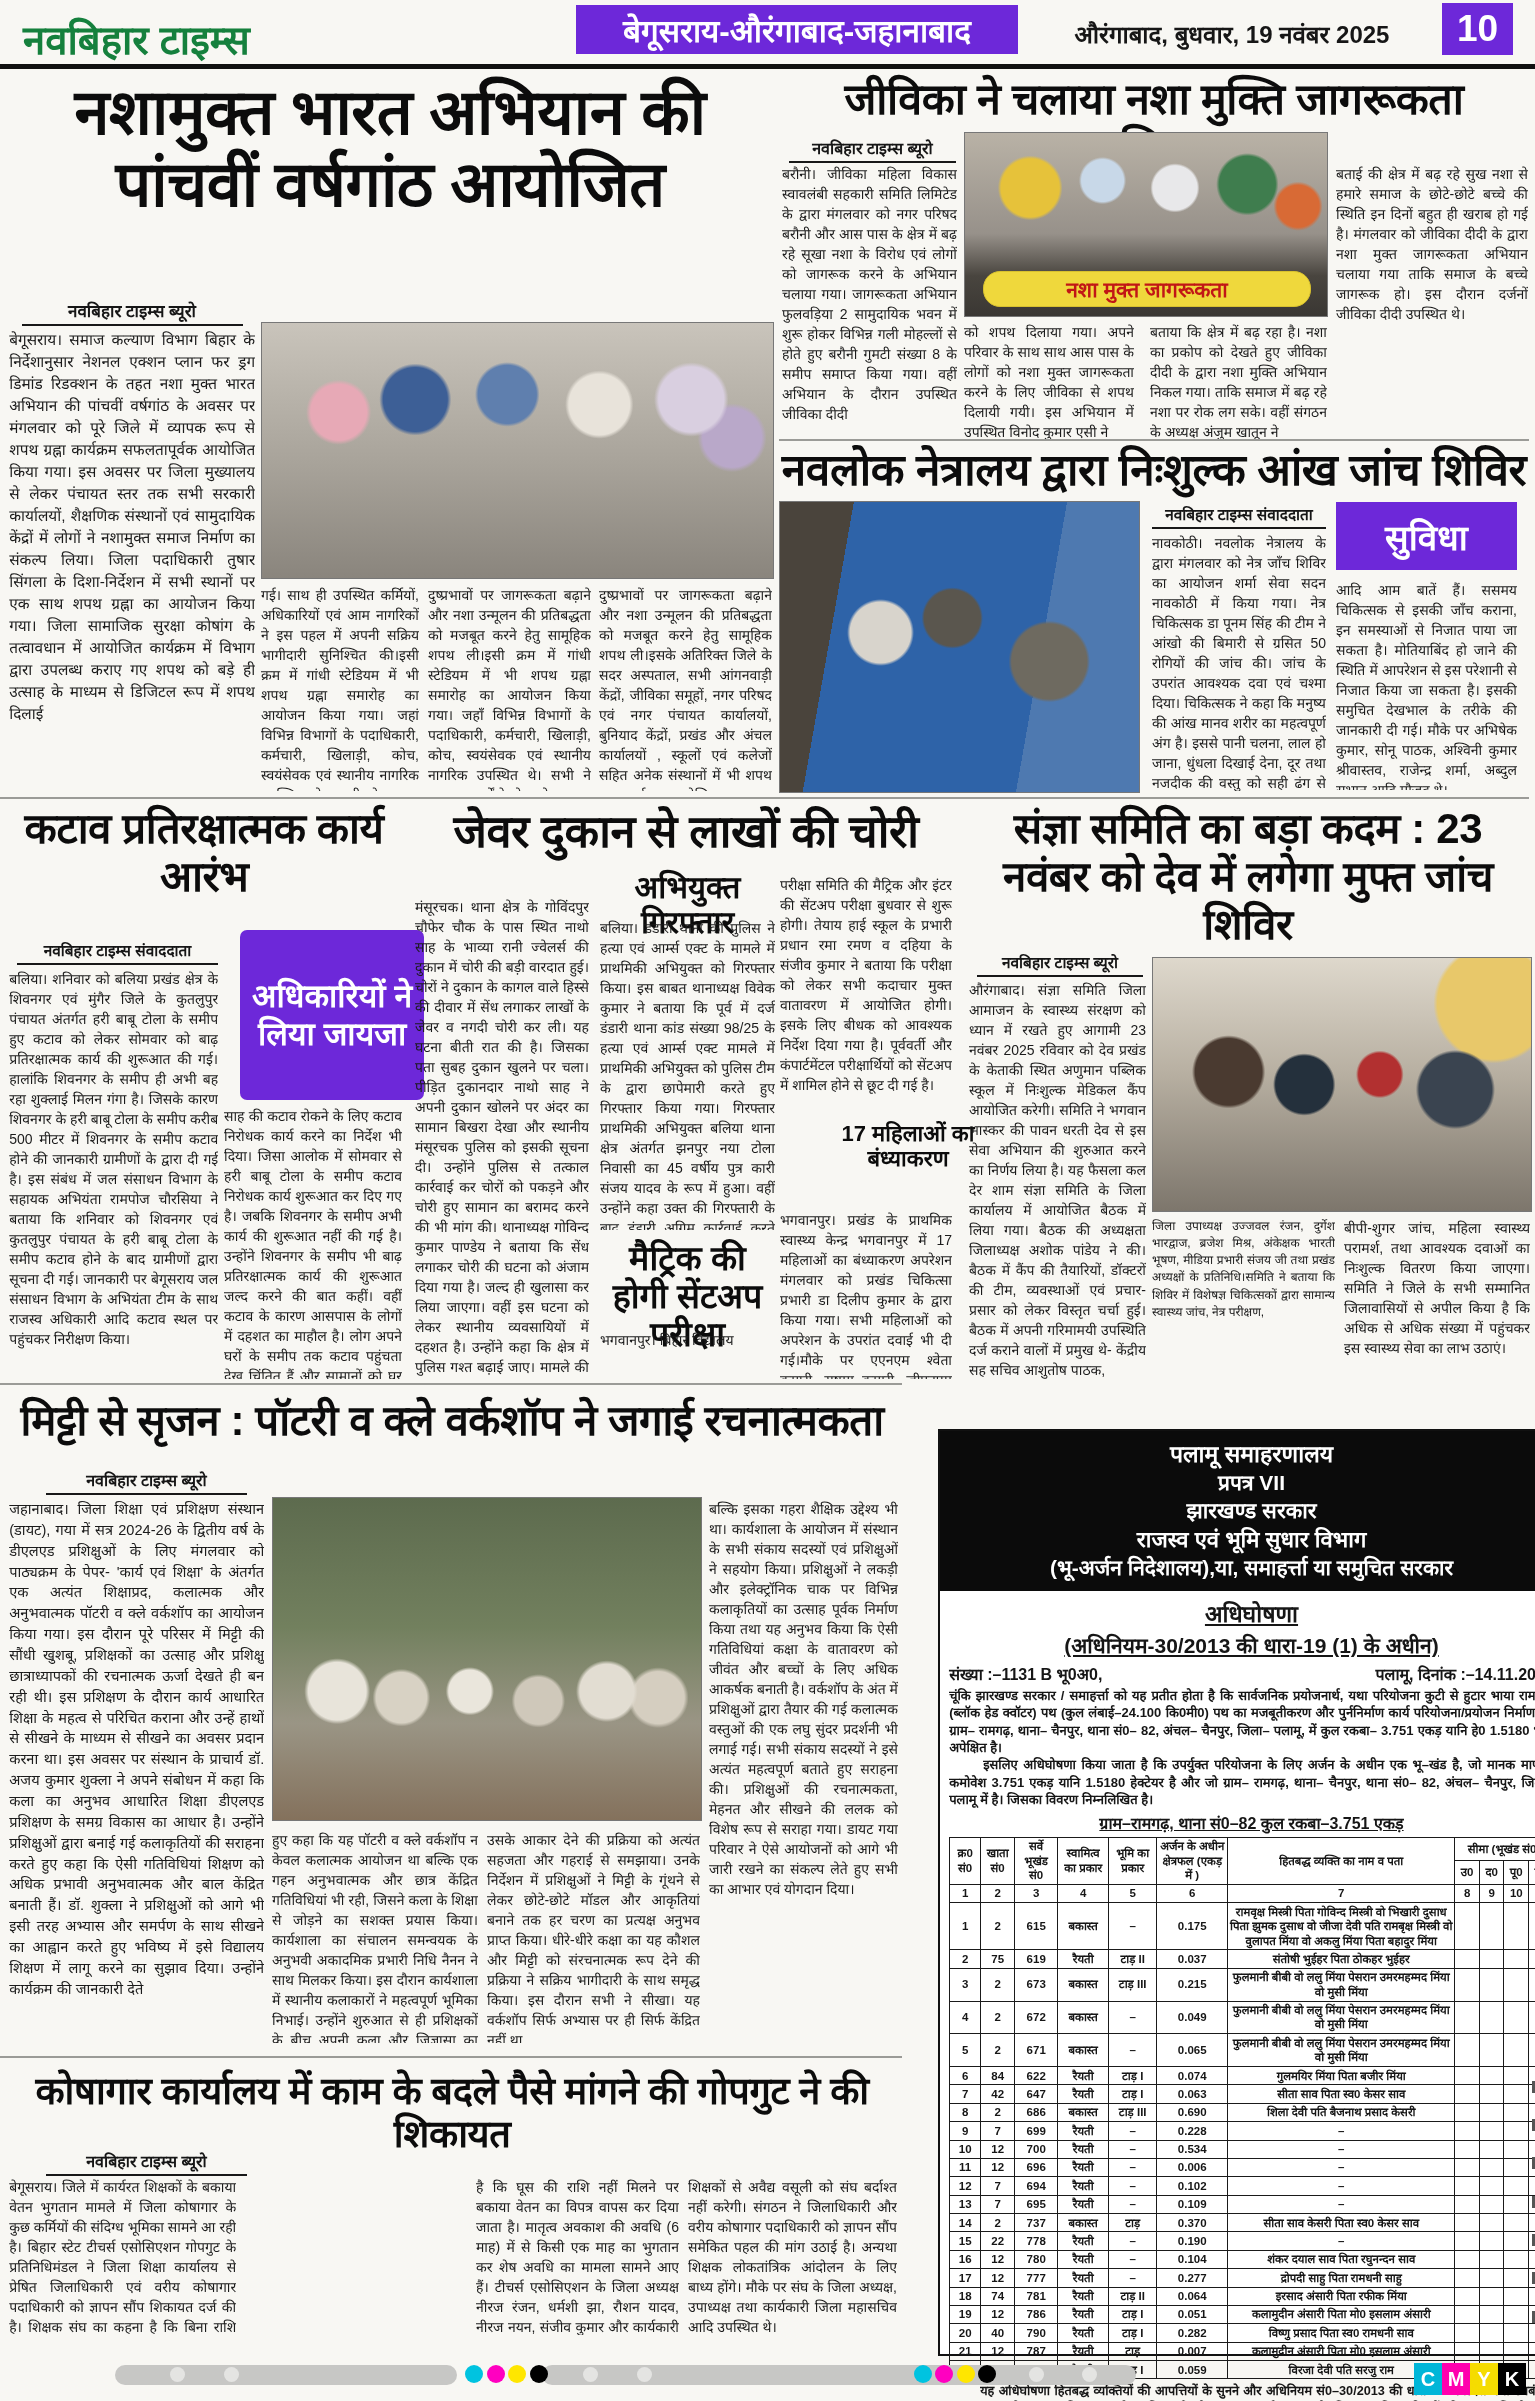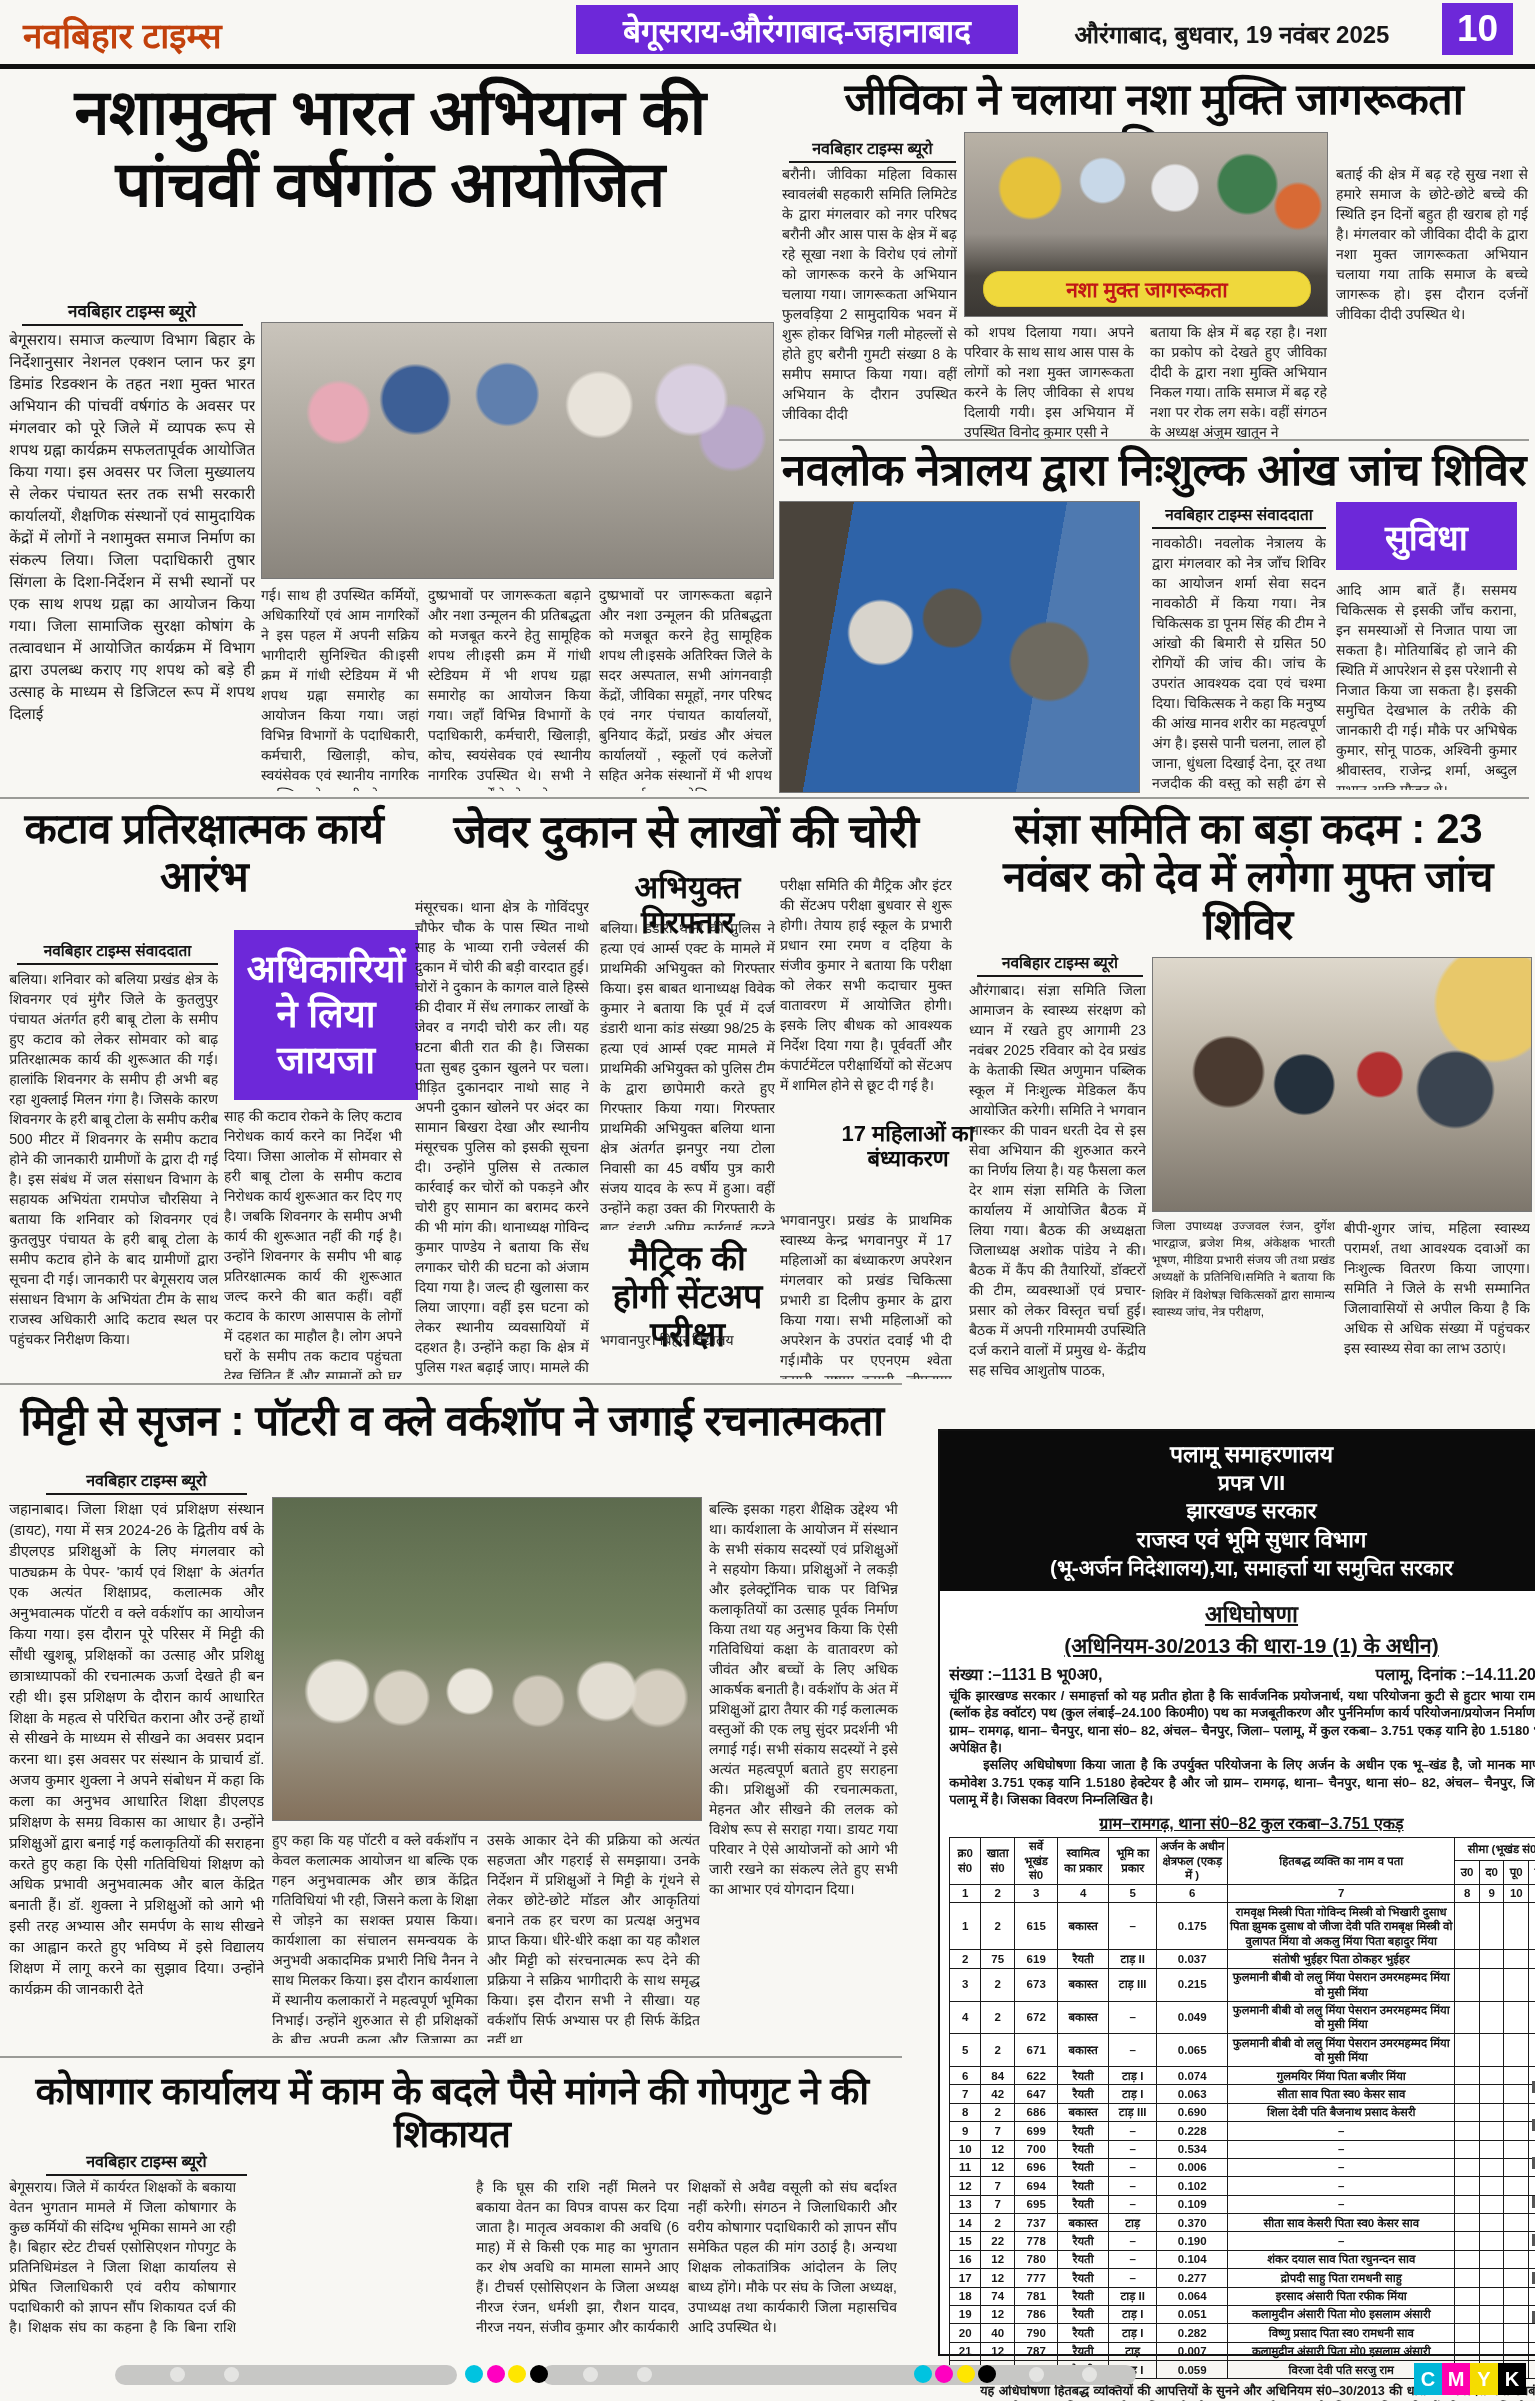--- a/index.html
+++ b/index.html
@@ -28,21 +28,21 @@
   .capsule{background:#c7c7c5;border-radius:10.7px;}
   .dot{border-radius:50%;position:absolute;}
   .cmykblk{width:28px;height:32px;display:flex;align-items:center;justify-content:center;
            color:#fff;font-weight:800;font-size:20px;}
 </style>
 </head>
 <body>
 
 <div id="page">
 
-  <div class="abs" style="left:23px;top:10.7px;font-size:35px;font-weight:800;color:#c2410c;text-align:right;">नवबिहार टाइम्स</div>
+  <div class="abs" style="left:23px;top:10.7px;font-size:40px;font-weight:800;color:#15803d;text-align:right;">नवबिहार टाइम्स</div>
   <div class="abs redbar" style="left:576px;top:4.6px;width:442px;height:49px;font-size:31.5px;">बेगूसराय-औरंगाबाद-जहानाबाद</div>
   <div class="abs" style="left:1036px;top:17px;width:392px;font-size:24px;font-weight:800;text-align:center;">औरंगाबाद, बुधवार, 19 नवंबर 2025</div>
   <div class="abs redbar" style="left:1442px;top:3.1px;width:71px;height:52px;font-size:37px;">10</div>
   <div class="abs rule" style="left:0;top:64px;width:1535px;height:5.4px;"></div>
 
   <div class="abs headline" style="left:6.1px;top:77px;width:768px;height:158px;font-size:63px;">नशामुक्त भारत अभियान की पांचवीं वर्षगांठ आयोजित</div>
   <div class="abs byline" style="left:21.5px;top:299px;width:221px;">नवबिहार टाइम्स ब्यूरो</div>
   <div class="abs body" style="left:9.2px;top:329px;width:246px;height:462px;font-size:15.4px;">बेगूसराय। समाज कल्याण विभाग बिहार के निर्देशानुसार नेशनल एक्शन प्लान फर ड्रग डिमांड रिडक्शन के तहत नशा मुक्त भारत अभियान की पांचवीं वर्षगांठ के अवसर पर मंगलवार को पूरे जिले में व्यापक रूप से शपथ ग्रह्ना कार्यक्रम सफलतापूर्वक आयोजित किया गया। इस अवसर पर जिला मुख्यालय से लेकर पंचायत स्तर तक सभी सरकारी कार्यालयों, शैक्षणिक संस्थानों एवं सामुदायिक केंद्रों में लोगों ने नशामुक्त समाज निर्माण का संकल्प लिया। जिला पदाधिकारी तुषार सिंगला के दिशा-निर्देशन में सभी स्थानों पर एक साथ शपथ ग्रह्ना का आयोजन किया गया। जिला सामाजिक सुरक्षा कोषांग के तत्वावधान में आयोजित कार्यक्रम में विभाग द्वारा उपलब्ध कराए गए शपथ को बड़े ही उत्साह के माध्यम से डिजिटल रूप में शपथ दिलाई</div>
   <div class="abs photo" style="left:261px;top:322px;width:511px;height:255px;
        background:
@@ -86,21 +86,21 @@
         linear-gradient(100deg,#4a443c 0 18%, #2e63a8 18% 70%, #4e79b0 70% 100%);"></div>
   <div class="abs byline" style="left:1152px;top:504px;width:174px;font-size:15.4px;">नवबिहार टाइम्स संवाददाता</div>
   <div class="abs body" style="left:1152px;top:533px;width:174px;height:258px;font-size:14px;">नावकोठी। नवलोक नेत्रालय के द्वारा मंगलवार को नेत्र जाँच शिविर का आयोजन शर्मा सेवा सदन नावकोठी में किया गया। नेत्र चिकित्सक डा पूनम सिंह की टीम ने आंखो की बिमारी से ग्रसित 50 रोगियों की जांच की। जांच के उपरांत आवश्यक दवा एवं चश्मा दिया। चिकित्सक ने कहा कि मनुष्य की आंख मानव शरीर का महत्वपूर्ण अंग है। इससे पानी चलना, लाल हो जाना, धुंधला दिखाई देना, दूर तथा नजदीक की वस्तु को सही ढंग से नहीं देख पाना</div>
   <div class="abs redbar" style="left:1336px;top:502px;width:181px;height:68px;font-size:35px;">सुविधा</div>
   <div class="abs body" style="left:1336px;top:580px;width:181px;height:210px;font-size:14px;">आदि आम बातें हैं। ससमय चिकित्सक से इसकी जाँच कराना, इन समस्याओं से निजात पाया जा सकता है। मोतियाबिंद हो जाने की स्थिति में आपरेशन से इस परेशानी से निजात किया जा सकता है। इसकी समुचित देखभाल के तरीके की जानकारी दी गई। मौके पर अभिषेक कुमार, सोनू पाठक, अश्विनी कुमार श्रीवास्तव, राजेन्द्र शर्मा, अब्दुल सुभान आदि मौजूद थे।</div>
 
   <div class="abs thinrule" style="left:0;top:797px;width:1529px;height:1.5px;"></div>
 
   <div class="abs headline" style="left:6.1px;top:805px;width:396px;height:115px;font-size:42px;">कटाव प्रतिरक्षात्मक कार्य आरंभ</div>
   <div class="abs byline" style="left:17px;top:940px;width:201px;font-size:15.4px;">नवबिहार टाइम्स संवाददाता</div>
-  <div class="abs redbar" style="left:234px;top:930px;width:178px;height:164px;font-size:38px;line-height:1.2;padding:3.1px;">अधिकारियों ने लिया जायजा</div>
+  <div class="abs redbar" style="left:240px;top:930px;width:178px;height:164px;font-size:32px;line-height:1.2;padding:3.1px;border-radius:7px;">अधिकारियों ने लिया जायजा</div>
   <div class="abs body" style="left:9.2px;top:969px;width:209px;height:410px;font-size:14px;">बलिया। शनिवार को बलिया प्रखंड क्षेत्र के शिवनगर एवं मुंगैर जिले के कुतलुपुर पंचायत अंतर्गत हरी बाबू टोला के समीप हुए कटाव को लेकर सोमवार को बाढ़ प्रतिरक्षात्मक कार्य की शुरूआत की गई। हालांकि शिवनगर के समीप ही अभी बह रहा शुक्लाई मिलन गंगा है। जिसके कारण शिवनगर के हरी बाबू टोला के समीप करीब 500 मीटर में शिवनगर के समीप कटाव होने की जानकारी ग्रामीणों के द्वारा दी गई है। इस संबंध में जल संसाधन विभाग के सहायक अभियंता रामपोज चौरसिया ने बताया कि शनिवार को शिवनगर एवं कुतलुपुर पंचायत के हरी बाबू टोला के समीप कटाव होने के बाद ग्रामीणों द्वारा सूचना दी गई। जानकारी पर बेगूसराय जल संसाधन विभाग के अभियंता टीम के साथ राजस्व अधिकारी आदि कटाव स्थल पर पहुंचकर निरीक्षण किया।</div>
   <div class="abs body" style="left:224px;top:1106px;width:178px;height:273px;font-size:14px;">साह की कटाव रोकने के लिए कटाव निरोधक कार्य करने का निर्देश भी दिया। जिसा आलोक में सोमवार से हरी बाबू टोला के समीप कटाव निरोधक कार्य शुरूआत कर दिए गए है। जबकि शिवनगर के समीप अभी कार्य की शुरूआत नहीं की गई है। उन्होंने शिवनगर के समीप भी बाढ़ प्रतिरक्षात्मक कार्य की शुरूआत जल्द करने की बात कहीं। वहीं कटाव के कारण आसपास के लोगों में दहशत का माहौल है। लोग अपने घरों के समीप तक कटाव पहुंचता देख चिंतित हैं और सामानों को घर से हटाकर सुरक्षित स्थानों पर रखने को विवश हैं।</div>
 
   <div class="abs headline" style="left:411px;top:806px;width:550px;height:51px;font-size:45px;white-space:nowrap;">जेवर दुकान से लाखों की चोरी</div>
   <div class="abs body" style="left:415px;top:897px;width:174px;height:482px;font-size:14px;">मंसूरचक। थाना क्षेत्र के गोविंदपुर चौफेर चौक के पास स्थित नाथो साह के भाव्या रानी ज्वेलर्स की दुकान में चोरी की बड़ी वारदात हुई। चोरों ने दुकान के कागल वाले हिस्से की दीवार में सेंध लगाकर लाखों के जेवर व नगदी चोरी कर ली। यह घटना बीती रात की है। जिसका पता सुबह दुकान खुलने पर चला। पीड़ित दुकानदार नाथो साह ने अपनी दुकान खोलने पर अंदर का सामान बिखरा देखा और स्थानीय मंसूरचक पुलिस को इसकी सूचना दी। उन्होंने पुलिस से तत्काल कार्रवाई कर चोरों को पकड़ने और चोरी हुए सामान का बरामद करने की भी मांग की। थानाध्यक्ष गोविन्द कुमार पाण्डेय ने बताया कि सेंध लगाकर चोरी की घटना को अंजाम दिया गया है। जल्द ही खुलासा कर लिया जाएगा। वहीं इस घटना को लेकर स्थानीय व्यवसायियों में दहशत है। उन्होंने कहा कि क्षेत्र में पुलिस गश्त बढ़ाई जाए। मामले की जांच जारी है। स्थानीय पुलिस प्रशासन से जल्द से जल्द कार्रवाई की अपील की है।</div>
   <div class="abs subhead" style="left:600px;top:871px;width:175px;font-size:31px;">अभियुक्त गिरफ्तार</div>
   <div class="abs body" style="left:600px;top:918px;width:175px;height:312px;font-size:14px;">बलिया। डंडारी थाना की पुलिस ने हत्या एवं आर्म्स एक्ट के मामले में प्राथमिकी अभियुक्त को गिरफ्तार किया। इस बाबत थानाध्यक्ष विवेक कुमार ने बताया कि पूर्व में दर्ज डंडारी थाना कांड संख्या 98/25 के हत्या एवं आर्म्स एक्ट मामले में प्राथमिकी अभियुक्त को पुलिस टीम के द्वारा छापेमारी करते हुए गिरफ्तार किया गया। गिरफ्तार प्राथमिकी अभियुक्त बलिया थाना क्षेत्र अंतर्गत झनपुर नया टोला निवासी का 45 वर्षीय पुत्र कारी संजय यादव के रूप में हुआ। वहीं उन्होंने कहा उक्त की गिरफ्तारी के बाद डंडारी अग्रिम कार्रवाई करते हुए हिरासत के लिए बेगूसराय भेज दिया गया।</div>
   <div class="abs subhead" style="left:600px;top:1239px;width:175px;font-size:34px;">मैट्रिक की होगी सेंटअप परीक्षा</div>
   <div class="abs body" style="left:600px;top:1330px;width:175px;height:49px;font-size:14px;">भगवानपुर। बिहार विद्यालय</div>
   <div class="abs body" style="left:780px;top:875px;width:172px;height:240px;font-size:14px;">परीक्षा समिति की मैट्रिक और इंटर की सेंटअप परीक्षा बुधवार से शुरू होगी। तेयाय हाई स्कूल के प्रभारी प्रधान रमा रमण व दहिया के संजीव कुमार ने बताया कि परीक्षा को लेकर सभी कदाचार मुक्त वातावरण में आयोजित होगी। इसके लिए बीधक को आवश्यक निर्देश दिया गया है। पूर्ववर्ती और कंपार्टमेंटल परीक्षार्थियों को सेंटअप में शामिल होने से छूट दी गई है।</div>

